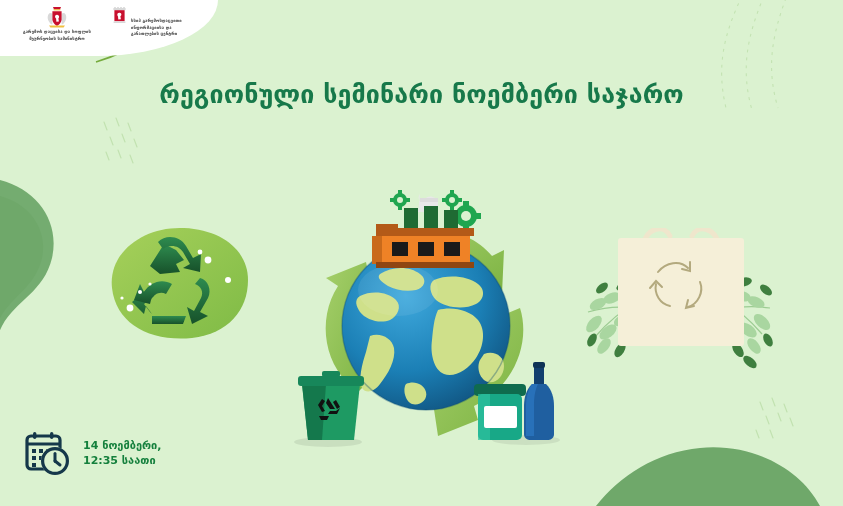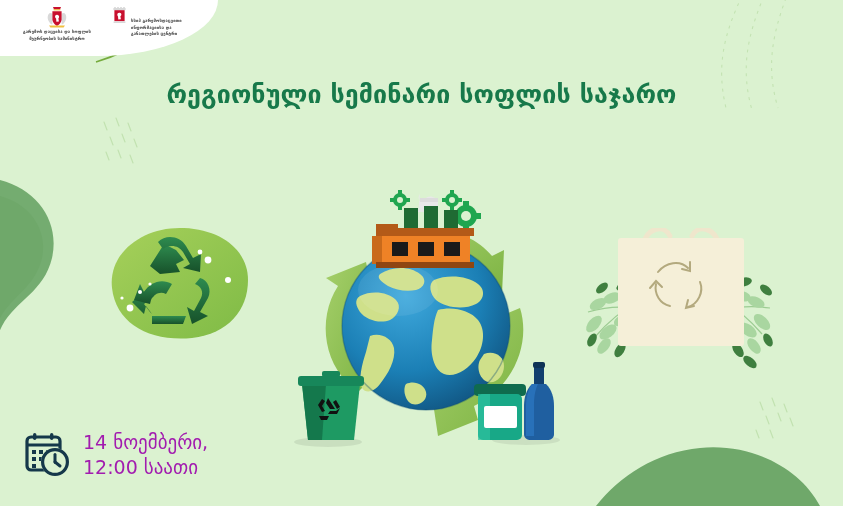--- a/index.html
+++ b/index.html
@@ -40,21 +40,21 @@
     padding:0 60px;
   }
   .title .ln{ display:block; }
 
   
   .datebox{
     position:absolute; left:24px; top:430px; z-index:9;
     display:flex; align-items:center; gap:11px;
   }
   .date-text{
-    color:#a21caf; font-size:19px; font-weight:400; line-height:1.33;
+    color:#15803d; font-size:11px; font-weight:700; line-height:1.33;
     white-space:nowrap;
   }
   .date-text .dl{ display:block; }
 
   
   .art{ position:absolute; z-index:5; }
   .art-left{ left:88px; top:218px; }
   .art-center{ left:288px; top:178px; }
   .art-right{ left:578px; top:228px; }
 </style>
@@ -143,21 +143,21 @@
       </svg>
       <div class="logo-text l2t">
         <div>სსიპ გარემოსდაცვითი</div>
         <div>ინფორმაციისა და</div>
         <div>განათლების ცენტრი</div>
       </div>
     </div>
   </div>
 
   <div class="title">
-    <span class="ln">რეგიონული სემინარი სოფლის საჯარო</span>
+    <span class="ln">რეგიონული სემინარი ნოემბერი საჯარო</span>
   </div>
 
   <svg class="art art-left" width="180" height="160" viewBox="0 0 180 160">
     <defs>
       <linearGradient id="blobG" x1="0" y1="0" x2="1" y2="1">
         <stop offset="0%" stop-color="#a6d05a"></stop>
           <stop offset="100%" stop-color="#7fbb46"></stop>
       </linearGradient>
       <linearGradient id="arrG" x1="0" y1="0" x2="0" y2="1">
         <stop offset="0%" stop-color="#2e8b4f"></stop>
@@ -386,17 +386,17 @@
           <rect x="15" y="26" width="4" height="4"></rect>
         <rect x="8" y="33" width="4" height="4"></rect>
       </g>
       <circle cx="31" cy="31" r="14" fill="#dbf2d0"></circle>
       <circle cx="31" cy="31" r="12.4" fill="none" stroke="#15384a" stroke-width="3.2"></circle>
       <line x1="31" y1="31" x2="31" y2="23.5" stroke="#15384a" stroke-width="3" stroke-linecap="round"></line>
       <line x1="31" y1="31" x2="36" y2="35" stroke="#15384a" stroke-width="3" stroke-linecap="round"></line>
     </svg>
     <div class="date-text">
       <span class="dl">14 ნოემბერი,</span>
-      <span class="dl">12:00 საათი</span>
+      <span class="dl">12:35 საათი</span>
     </div>
   </div>
 
 </div>
 
 </body></html>

